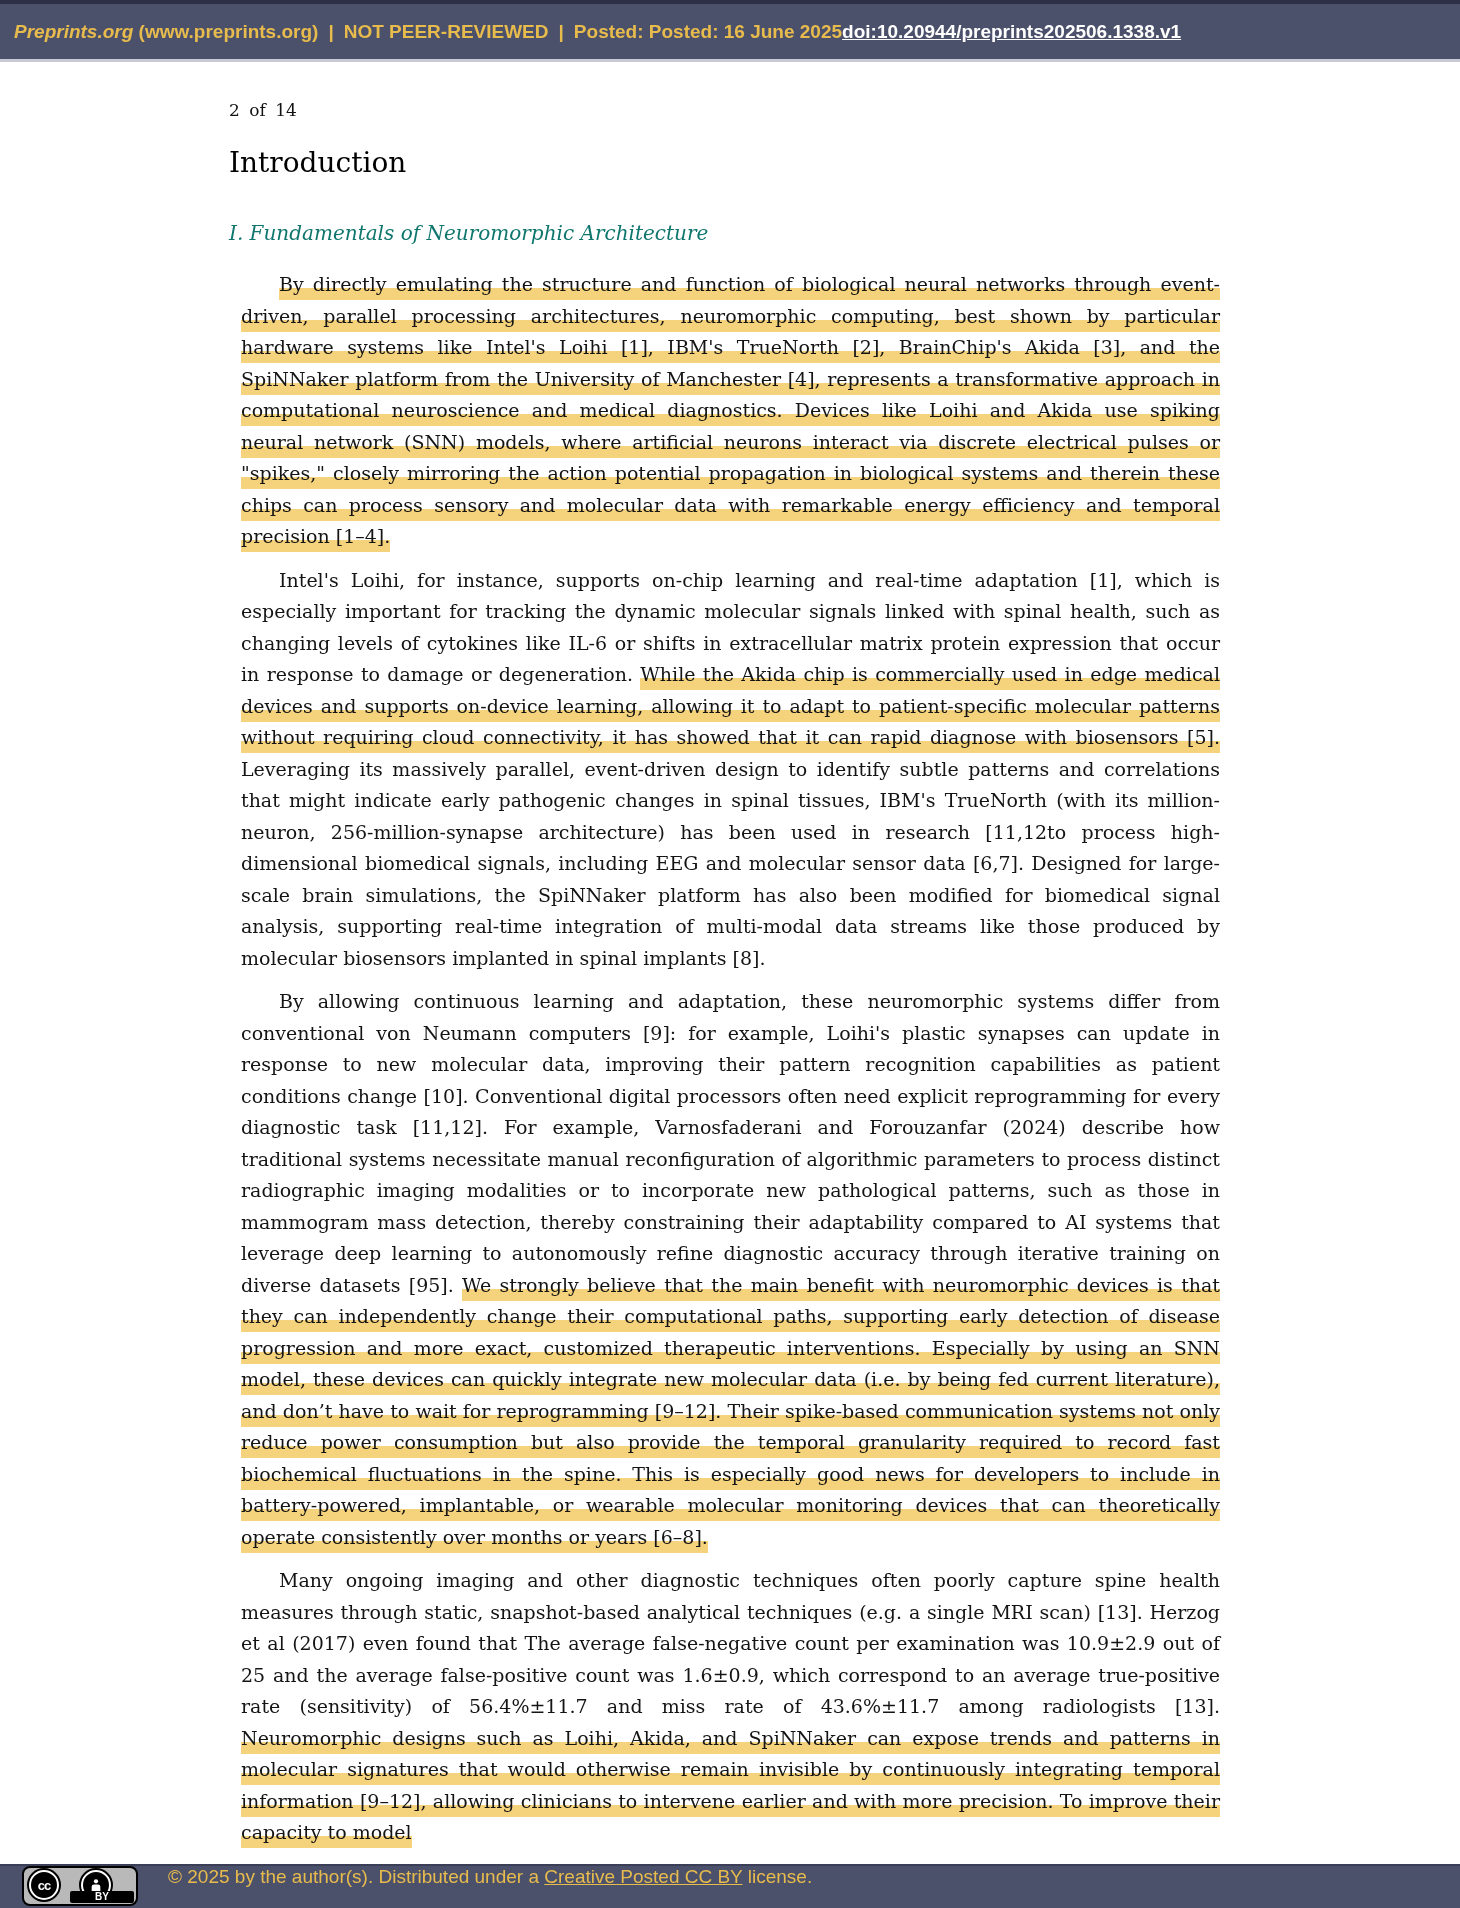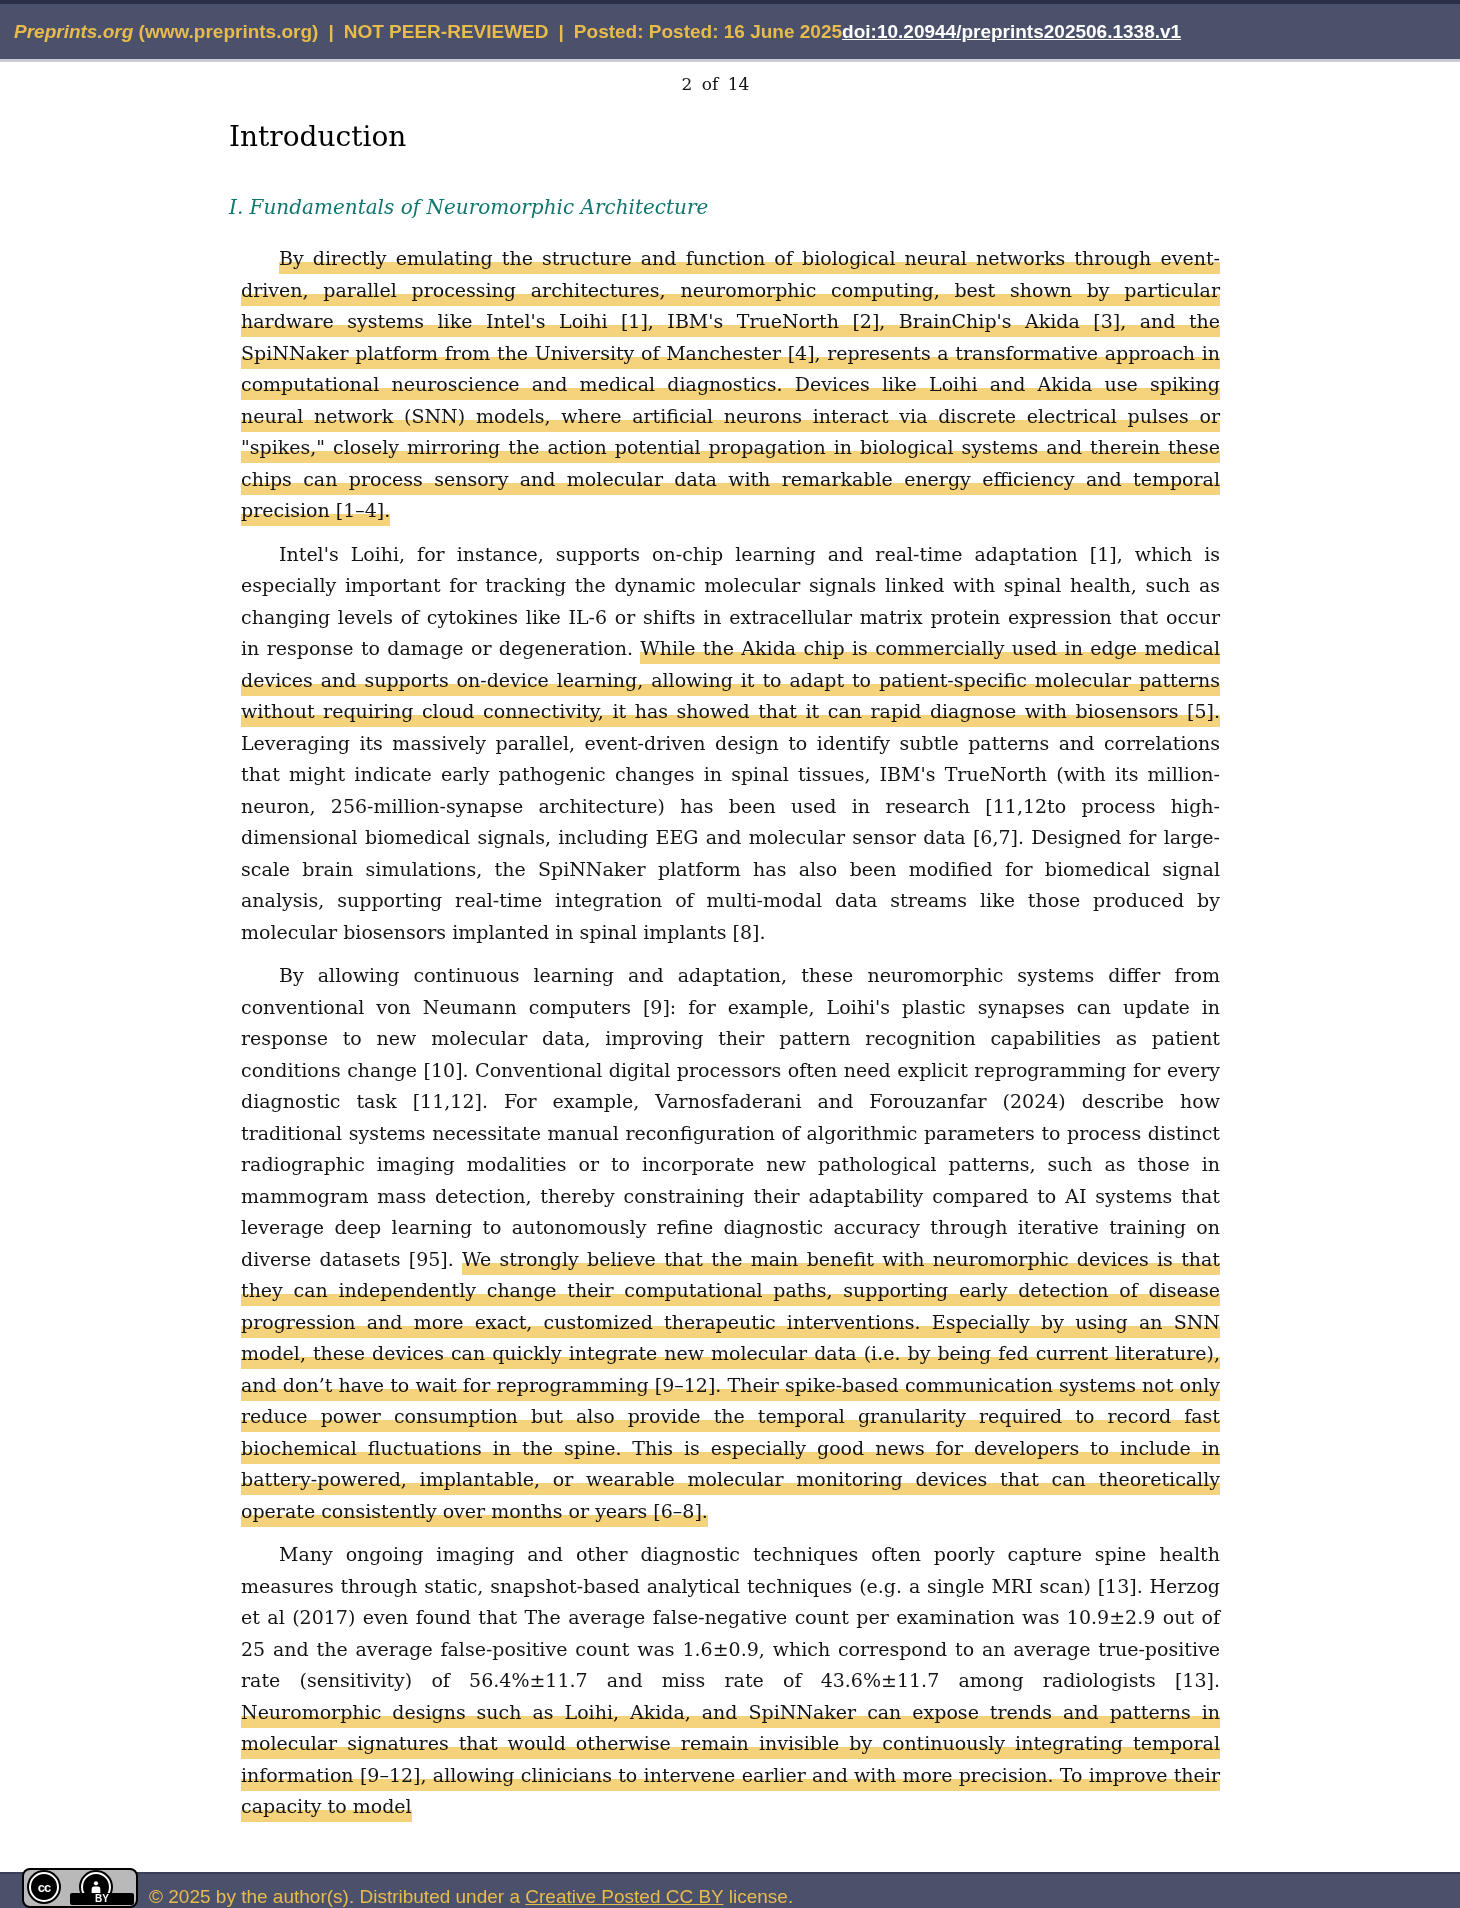--- a/index.html
+++ b/index.html
@@ -34,22 +34,22 @@
   .topbar .sep{padding:0 10px;}
   .doi{
     color:#ffffff;text-decoration:underline;cursor:pointer;
     font-family:"Liberation Sans", sans-serif;font-weight:bold;font-size:19px;
   }
   
   .content{
     position:absolute;top:62px;left:229px;width:1003px;
   }
   .page-number{
-    text-align:center;
-    margin:12px 30px 0 0;
+    text-align:left;
+    margin:38px 30px 0 0;
     font-size:17px;
     word-spacing:4px;
     color:#111;
   }
   h1.section-title{
     margin:26px 0 0 0;
     font-size:28px;font-weight:normal;
     color:#000;
   }
   h2.subsection-title{
@@ -65,25 +65,25 @@
     font-size:19px;
     line-height:31.5px;
     color:#141414;
   }
   .hl{
     background-image:linear-gradient(to top, var(--highlight-color) 0px, var(--highlight-color) 12px, transparent 12px);
     padding-bottom:5px;
   }
   
   .bottombar{
-    position:absolute;left:0;right:0;bottom:0;height:36px;
+    position:absolute;left:0;right:0;bottom:0;height:44px;
     box-sizing:border-box;
     background:var(--bar-color);
     border-top:2px solid #3a3e57;
-    display:flex;align-items:flex-end;gap:11px;
+    display:flex;align-items:flex-start;gap:30px;
     padding-left:22px;
     font-family:"Liberation Sans", sans-serif;
     font-size:19px;
     color:var(--accent-gold);
     white-space:nowrap;
   }
   .cc-badge{
     width:112px;height:36px;flex:0 0 auto;
     background:#b9b9b9;
     border:2px solid #000;

